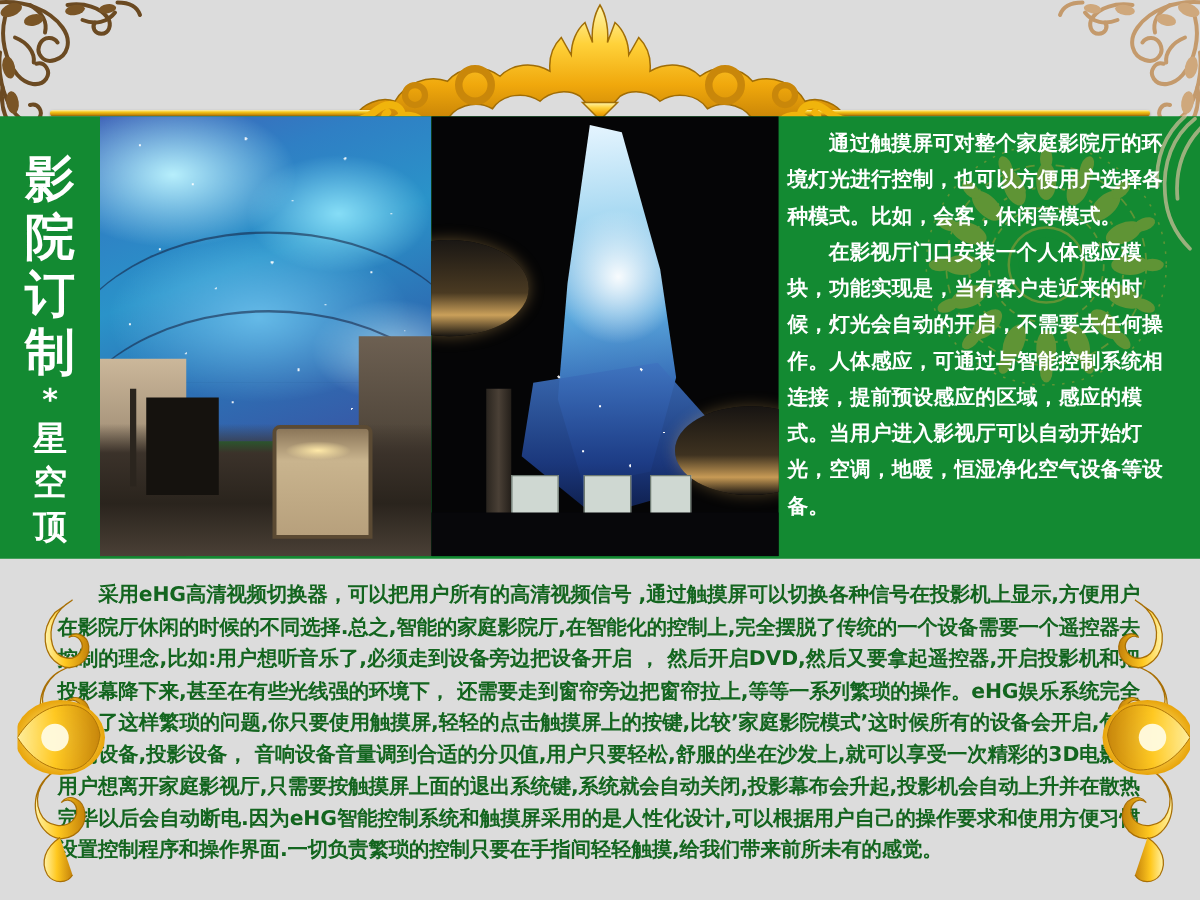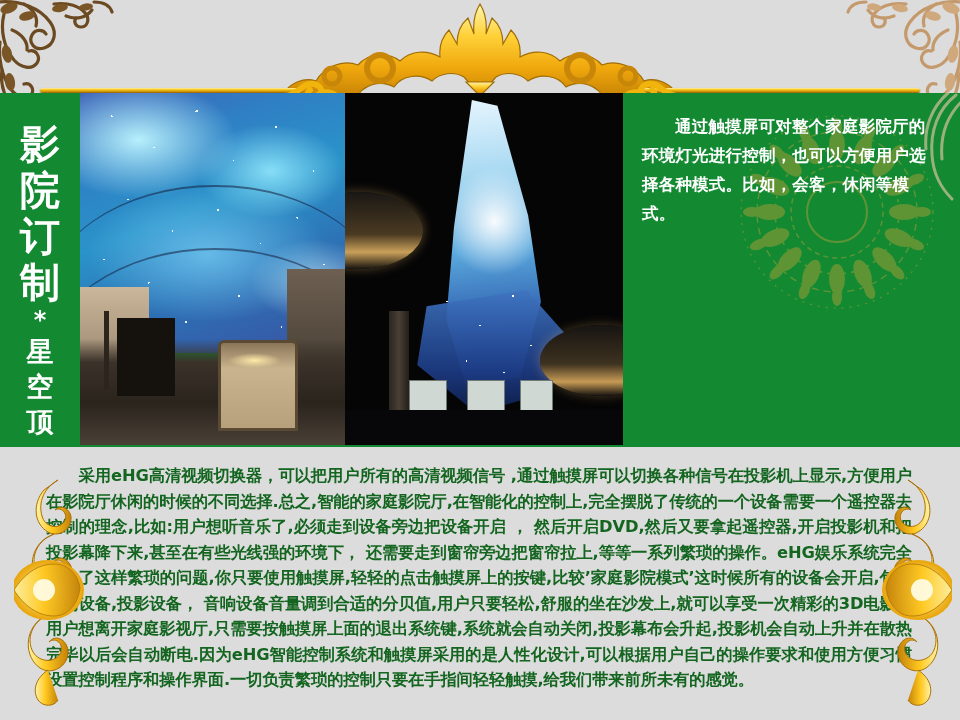--- a/index.html
+++ b/index.html
@@ -133,21 +133,21 @@
     border:1px solid #6e7a72;}
   .pb-win.w1{left:23%;width:13%;}
   .pb-win.w2{left:44%;width:13%;}
   .pb-win.w3{left:63%;width:11%;}
   .pb-floor{position:absolute;left:0;bottom:0;width:100%;height:10%;background:#07070a;}
 
   
   .right-text{position:absolute;left:630px;top:100px;width:312px;height:345px;
     color:#ffffff;font-size:16.5px;line-height:29px;font-weight:700;
     letter-spacing:.2px;}
-  .right-text p{margin:12px;text-indent:2em;}
+  .right-text p{margin:0;text-indent:2em;}
 
   
   .bottom-wrap{position:absolute;left:0;top:455px;width:960px;height:265px;
     background:#dcdcdc;}
   .bottom-text{position:absolute;left:46px;top:8px;width:866px;
     color:#13651f;font-size:16.3px;line-height:25.5px;font-weight:700;
     text-align:justify;letter-spacing:-.1px;}
   .bottom-text p{margin:0;text-indent:2em;}
 
   
@@ -335,20 +335,21 @@
     <div class="pb-ringR"></div>
     <div class="pb-col"></div>
     <div class="pb-win w1"></div>
     <div class="pb-win w2"></div>
     <div class="pb-win w3"></div>
     <div class="pb-floor"></div>
   </div>
 
   <div class="right-text">
     <p>通过触摸屏可对整个家庭影院厅的环境灯光进行控制，也可以方便用户选择各种模式。比如，会客，休闲等模式。</p>
+    <p>在影视厅门口安装一个人体感应模块，功能实现是，当有客户走近来的时候，灯光会自动的开启，不需要去任何操作。人体感应，可通过与智能控制系统相连接，提前预设感应的区域，感应的模式。当用户进入影视厅可以自动开始灯光，空调，地暖，恒湿净化空气设备等设备。</p>
   </div>
 
   <div class="bottom-wrap">
     <div class="bottom-text">
       <p>采用eHG高清视频切换器，可以把用户所有的高清视频信号 ,通过触摸屏可以切换各种信号在投影机上显示,方便用户在影院厅休闲的时候的不同选择.总之,智能的家庭影院厅,在智能化的控制上,完全摆脱了传统的一个设备需要一个遥控器去控制的理念,比如:用户想听音乐了,必须走到设备旁边把设备开启 ， 然后开启DVD,然后又要拿起遥控器,开启投影机和把投影幕降下来,甚至在有些光线强的环境下， 还需要走到窗帘旁边把窗帘拉上,等等一系列繁琐的操作。eHG娱乐系统完全解决了这样繁琐的问题,你只要使用触摸屏,轻轻的点击触摸屏上的按键,比较’家庭影院模式’这时候所有的设备会开启,包括音响设备,投影设备， 音响设备音量调到合适的分贝值,用户只要轻松,舒服的坐在沙发上,就可以享受一次精彩的3D电影。用户想离开家庭影视厅,只需要按触摸屏上面的退出系统键,系统就会自动关闭,投影幕布会升起,投影机会自动上升并在散热完毕以后会自动断电.因为eHG智能控制系统和触摸屏采用的是人性化设计,可以根据用户自己的操作要求和使用方便习惯设置控制程序和操作界面.一切负责繁琐的控制只要在手指间轻轻触摸,给我们带来前所未有的感觉。</p>
     </div>
   </div>
 
   <div class="side-flourish sf-left">
     <svg viewBox="0 0 74 230" width="74" height="230">

